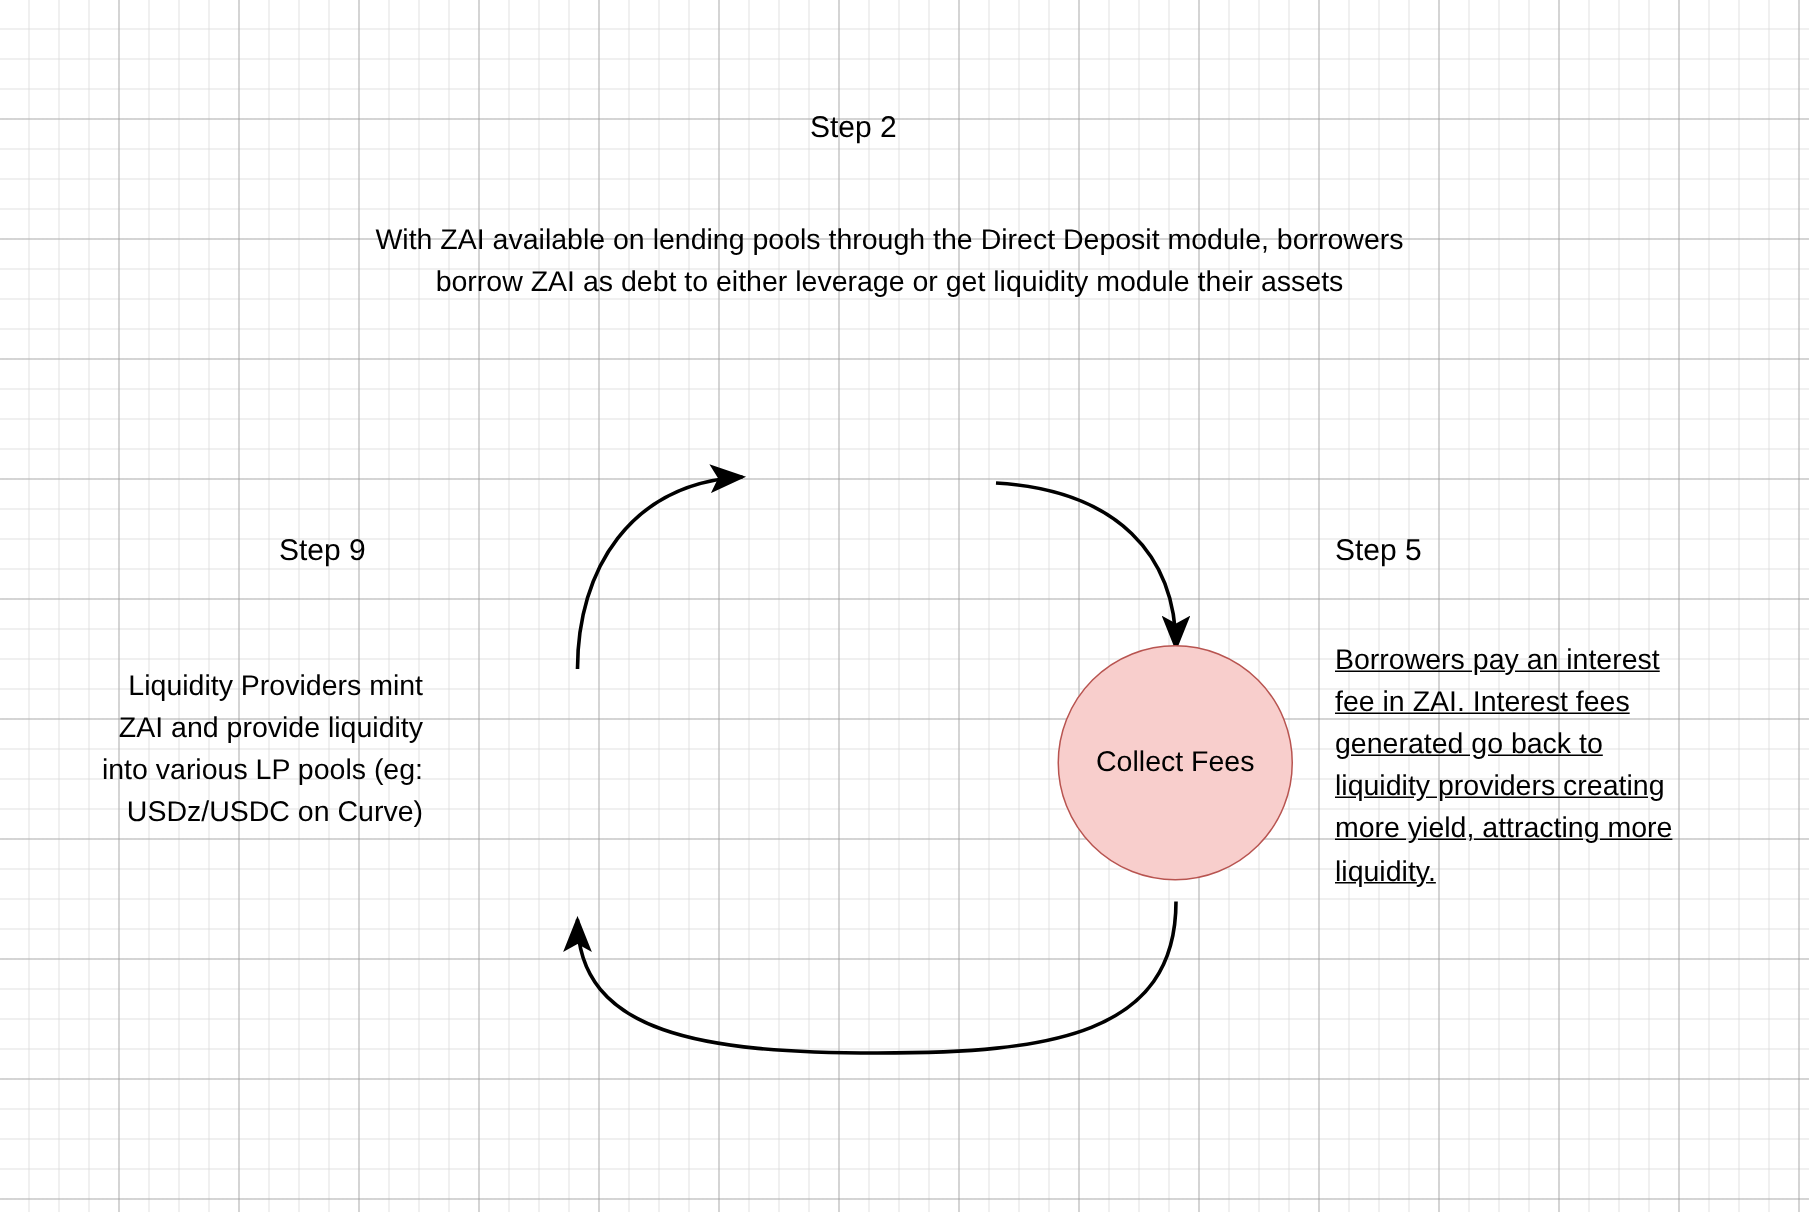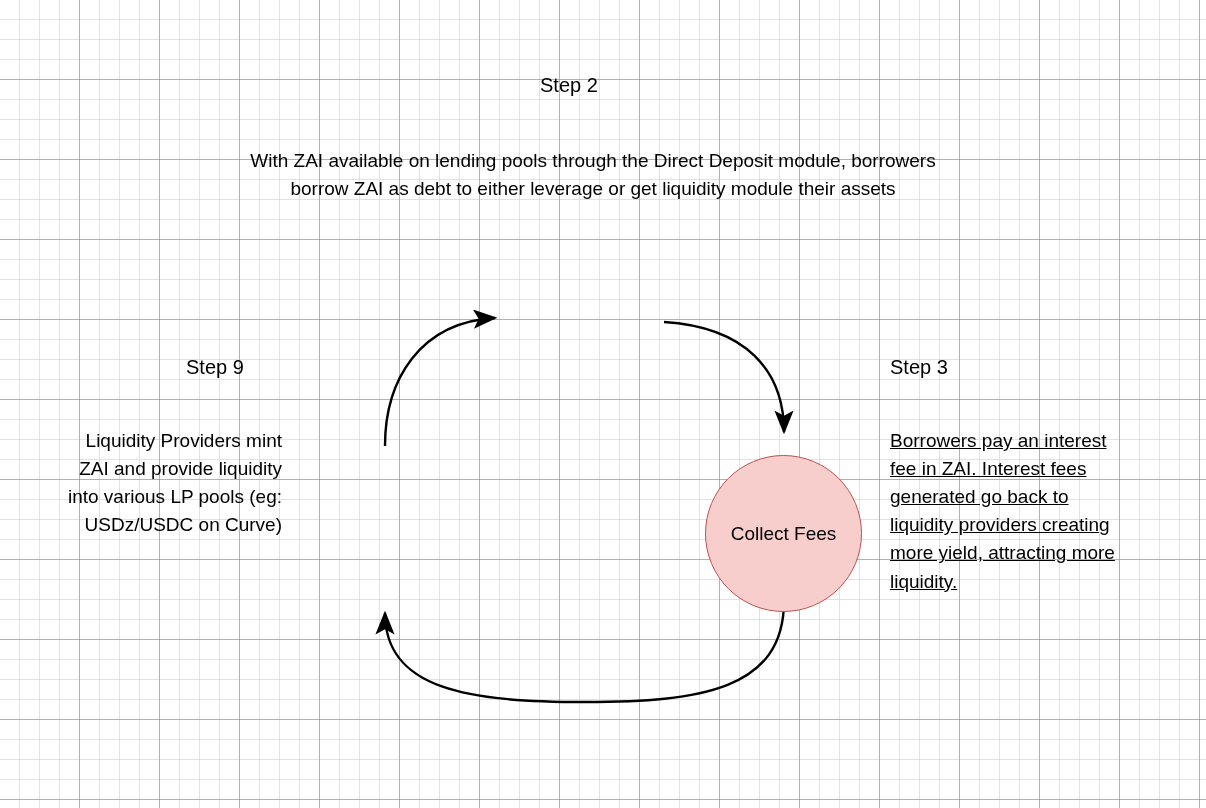--- a/index.html
+++ b/index.html
@@ -53,21 +53,21 @@
     background: #dae8fc;
     border: 1.4px solid #6c8ebf;
   }
   .node-borrowers {
     left: 505px; top: 241px;
     width: 159px; height: 159px;
     background: #d5e8d4;
     border: 1.4px solid #82b366;
   }
   .node-fees {
-    left: 705px; top: 455px;
+    left: 705px; top: 430px;
     width: 157px; height: 157px;
     background: #f8cecc;
     border: 1.4px solid #b85450;
   }
 
   .step-title {
     position: absolute;
     font-size: 20px;
     font-weight: normal;
     color: #000000;
@@ -75,21 +75,21 @@
   }
   .step-body {
     position: absolute;
     font-size: 19px;
     line-height: 1.48;
     color: #000000;
     white-space: pre-line;
   }
 
   .step1-title { left: 186px; top: 356px; }
-  .step1-body  { left: 58px;  top: 427px; width: 224px; text-align: right; }
+  .step1-body  { left: 58px;  top: 444px; width: 224px; text-align: right; }
 
   .step2-title { left: 540px; top: 74px; }
   .step2-body  { left: 243px; top: 147px; width: 700px; text-align: center; }
 
   .step3-title { left: 890px; top: 356px; }
   .step3-body  { left: 890px; top: 427px; width: 240px; text-align: left; text-decoration: underline; }
 </style>
 </head>
 <body>
 
@@ -114,16 +114,16 @@
   <div class="node node-fees">
     <span class="node-label">Collect Fees</span>
   </div>
 
   <div class="step-title step1-title">Step 9</div>
   <div class="step-body step1-body">Liquidity Providers mint ZAI and provide liquidity into various LP pools (eg: USDz/USDC on Curve)</div>
 
   <div class="step-title step2-title">Step 2</div>
   <div class="step-body step2-body">With ZAI available on lending pools through the Direct Deposit module, borrowers borrow ZAI as debt to either leverage or get liquidity module their assets</div>
 
-  <div class="step-title step3-title">Step 3</div>
+  <div class="step-title step3-title">Step 5</div>
   <div class="step-body step3-body">Borrowers pay an interest fee in ZAI. Interest fees generated go back to liquidity providers creating more yield, attracting more liquidity.</div>
 
 </div>
 
 </body></html>

